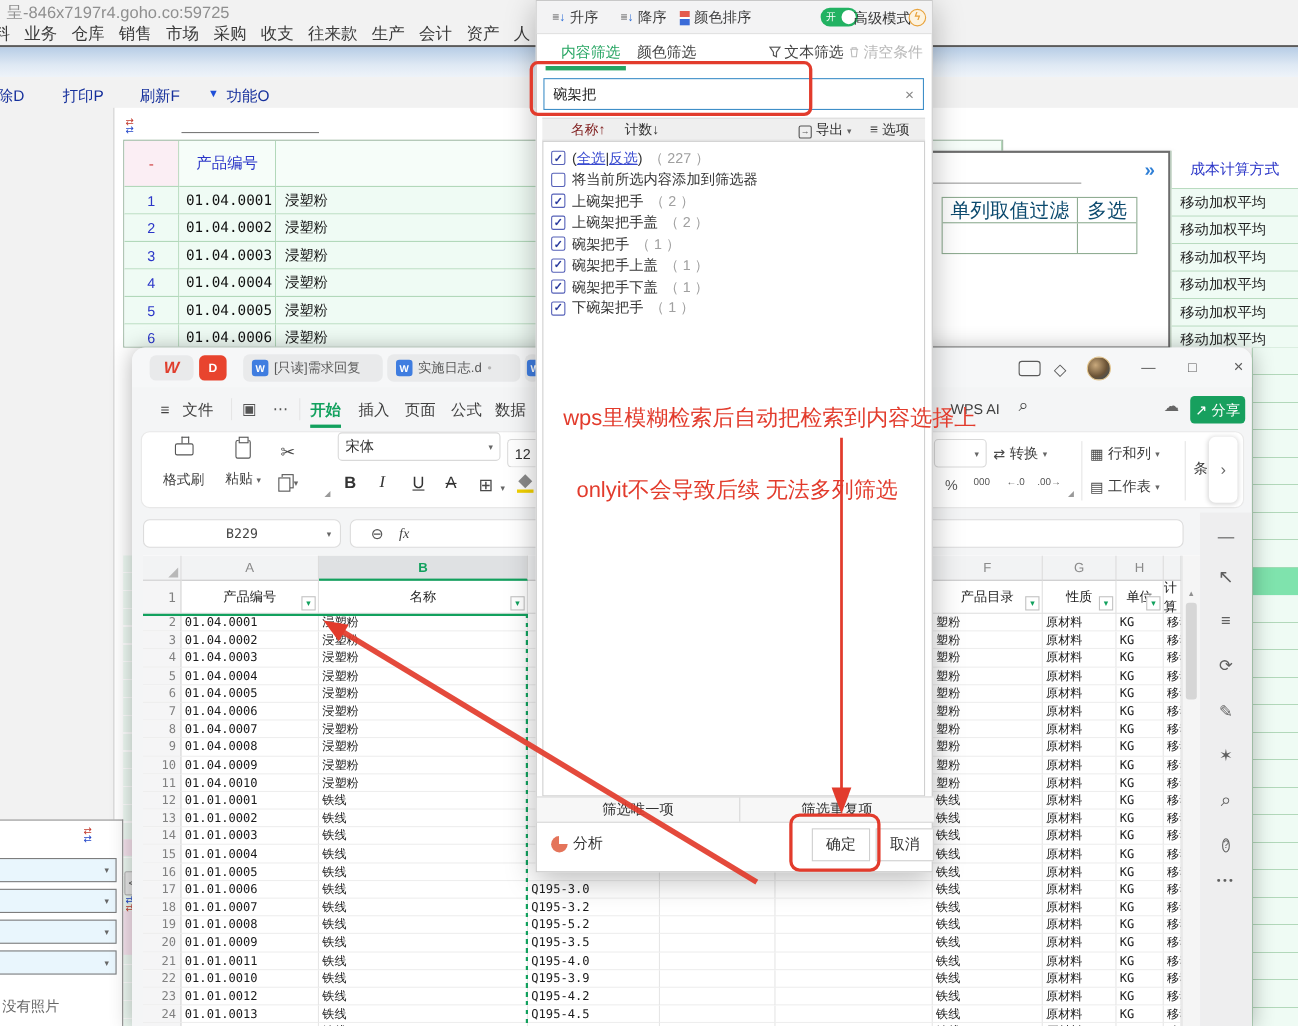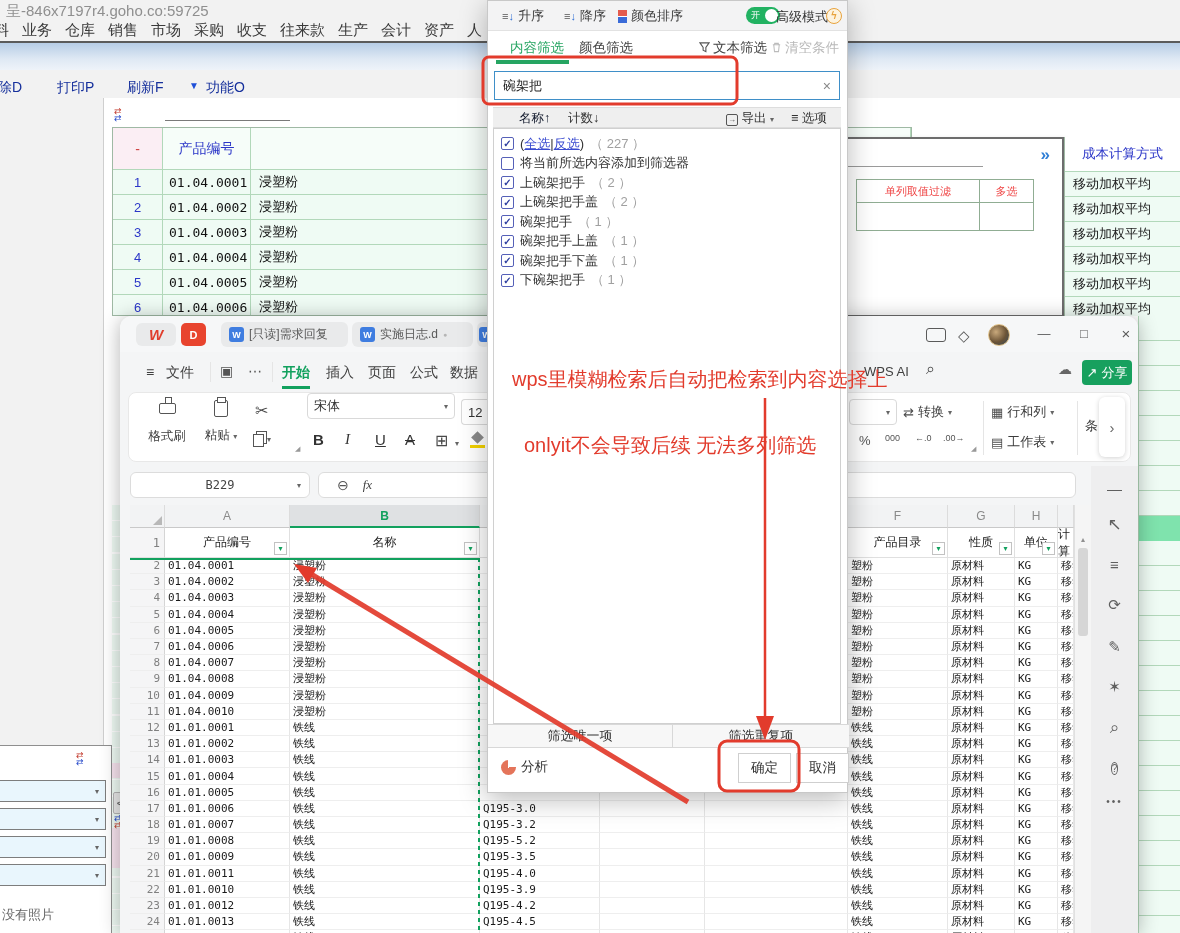--- a/index.html
+++ b/index.html
@@ -23,21 +23,21 @@
 .ethead>div{border-right:1px solid #b2d8ba;border-bottom:1px solid #b2d8ba;display:flex;align-items:center;justify-content:center;font-size:14px;color:#2b36c8;background:#f6fdf9}
 .ethead .dash{color:#d04545;background:#fbeef4}
 .etrow{display:flex;height:25px}
 .etrow>div{border-right:1px solid #b2d8ba;border-bottom:1px solid #b2d8ba;background:#effbf4;display:flex;align-items:center;font-size:13px;color:#111}
 .etrow .n{justify-content:center;color:#2b36c8}
 .etrow .cd,.ec-code{font-family:"DejaVu Sans Mono",monospace}
 .w1{width:50px}.w2{width:88px}.w3{width:660px}
 .vpanel{background:#fff;border:2px solid #6d6d6d;box-shadow:2px 3px 6px rgba(0,0,0,.2)}
 .vgrid{position:absolute;left:8px;top:40px;width:178px;border:1px solid #90ad93}
 .vgrid .hr{display:flex;height:22px}
-.vgrid .hr>div{display:flex;align-items:center;justify-content:center;font-size:11px;color:#ef4444;border-right:1px solid #90ad93}
+.vgrid .hr>div{display:flex;align-items:center;justify-content:center;font-size:18px;color:#0c4a6e;border-right:1px solid #90ad93}
 .vgrid .dr{display:flex;height:28px;border-top:1px solid #90ad93}
 .vgrid .dr>div{border-right:1px solid #90ad93;font-size:12.5px;color:#222;display:flex;align-items:center;overflow:hidden}
 .costcol{border-left:1px solid #9fb9a4;background:#fff;overflow:hidden}
 .costhead{height:35px;display:flex;align-items:center;justify-content:center;font-size:13.5px;color:#2b36c8;border-bottom:1px solid #b2d8ba}
 .crow{height:25px;display:flex;align-items:center;padding-left:8px;font-size:13px;color:#222;background:#effbf4;border-bottom:1px solid #b2d8ba}
 .rsliver{background:repeating-linear-gradient(180deg,#effbf4 0 24px,#b2d8ba 24px 25px);border-left:1px solid #b2d8ba}
 .lsliver{background:repeating-linear-gradient(180deg,#eefaf3 0 15px,#ffffff 15px 16.2px)}
 .pink{background:#f7e3ee}
 .lpanel{background:#fff;border-top:1px solid #8f8f8f;border-right:1px solid #8f8f8f}
 .lsel{background:#e9f6fd;border:1px solid #7d7d7d;display:flex;align-items:center;justify-content:flex-end;padding-right:6px;color:#555;font-size:10px}
@@ -105,21 +105,21 @@
 .toggle{width:34px;height:17px;border-radius:9px;background:#22b262;position:relative;color:#fff;font-size:9px;line-height:17px;padding-left:5px;cursor:pointer}
 .toggle .knob{position:absolute;right:2px;top:2px;width:13px;height:13px;border-radius:50%;background:#fff}
 .coin{width:16px;height:16px;border-radius:50%;background:#fdf3df;border:1.5px solid #e8a33d;color:#e8a33d;font-size:10px;line-height:13px;text-align:center;font-weight:bold}
 .dtabs{font-size:13.5px;color:#444}
 .dtab-act{color:#26a562}
 .gul{background:#26a562}
 .gray{color:#b8b8b8}
 .funnel{width:11px;height:11px}
 .searchbox{border:1px solid #3f8fc8;display:flex;align-items:center;font-size:13px;color:#222;padding:0 8px;justify-content:space-between}
 .lhead{background:#efefef;border-top:1px solid #ddd;border-bottom:1px solid #ddd;font-size:12.5px;color:#333}
-.grn{color:#0f172a}
+.grn{color:#7f1d1d}
 .exico{display:inline-flex;width:12px;height:12px;border:1px solid #555;border-radius:2px;font-size:8px;align-items:center;justify-content:center;color:#555}
 .listbox{border:1px solid #d0d0d0;background:#fff;overflow:hidden}
 .fitem{display:flex;align-items:center;height:19.5px;padding-left:7px;font-size:13px;color:#333}
 .ckb{width:13px;height:13px;border:1px solid #5560b8;border-radius:2px;background:#fff;font-size:10px;font-weight:bold;color:#2c3c9e;display:inline-flex;align-items:center;justify-content:center;flex:0 0 auto;margin-right:6px}
 .lnk{color:#3a4bd0;text-decoration:underline;cursor:pointer}
 .fcount{color:#a0a0a0;margin-left:6px}
 .dualbtn{display:flex;background:#f7f7f7;border-top:1px solid #d8d8d8;border-bottom:1px solid #d8d8d8}
 .dualbtn>div{display:flex;align-items:center;justify-content:center;font-size:13px;color:#333;cursor:pointer}
 .pie{width:15px;height:15px;border-radius:50%;background:conic-gradient(#fff 0 90deg,#e4745a 90deg 360deg)}
 .dbtn{background:#fff;border:1px solid #cfcfcf;border-radius:0;display:flex;align-items:center;justify-content:center;font-size:13.5px;color:#333;cursor:pointer}

